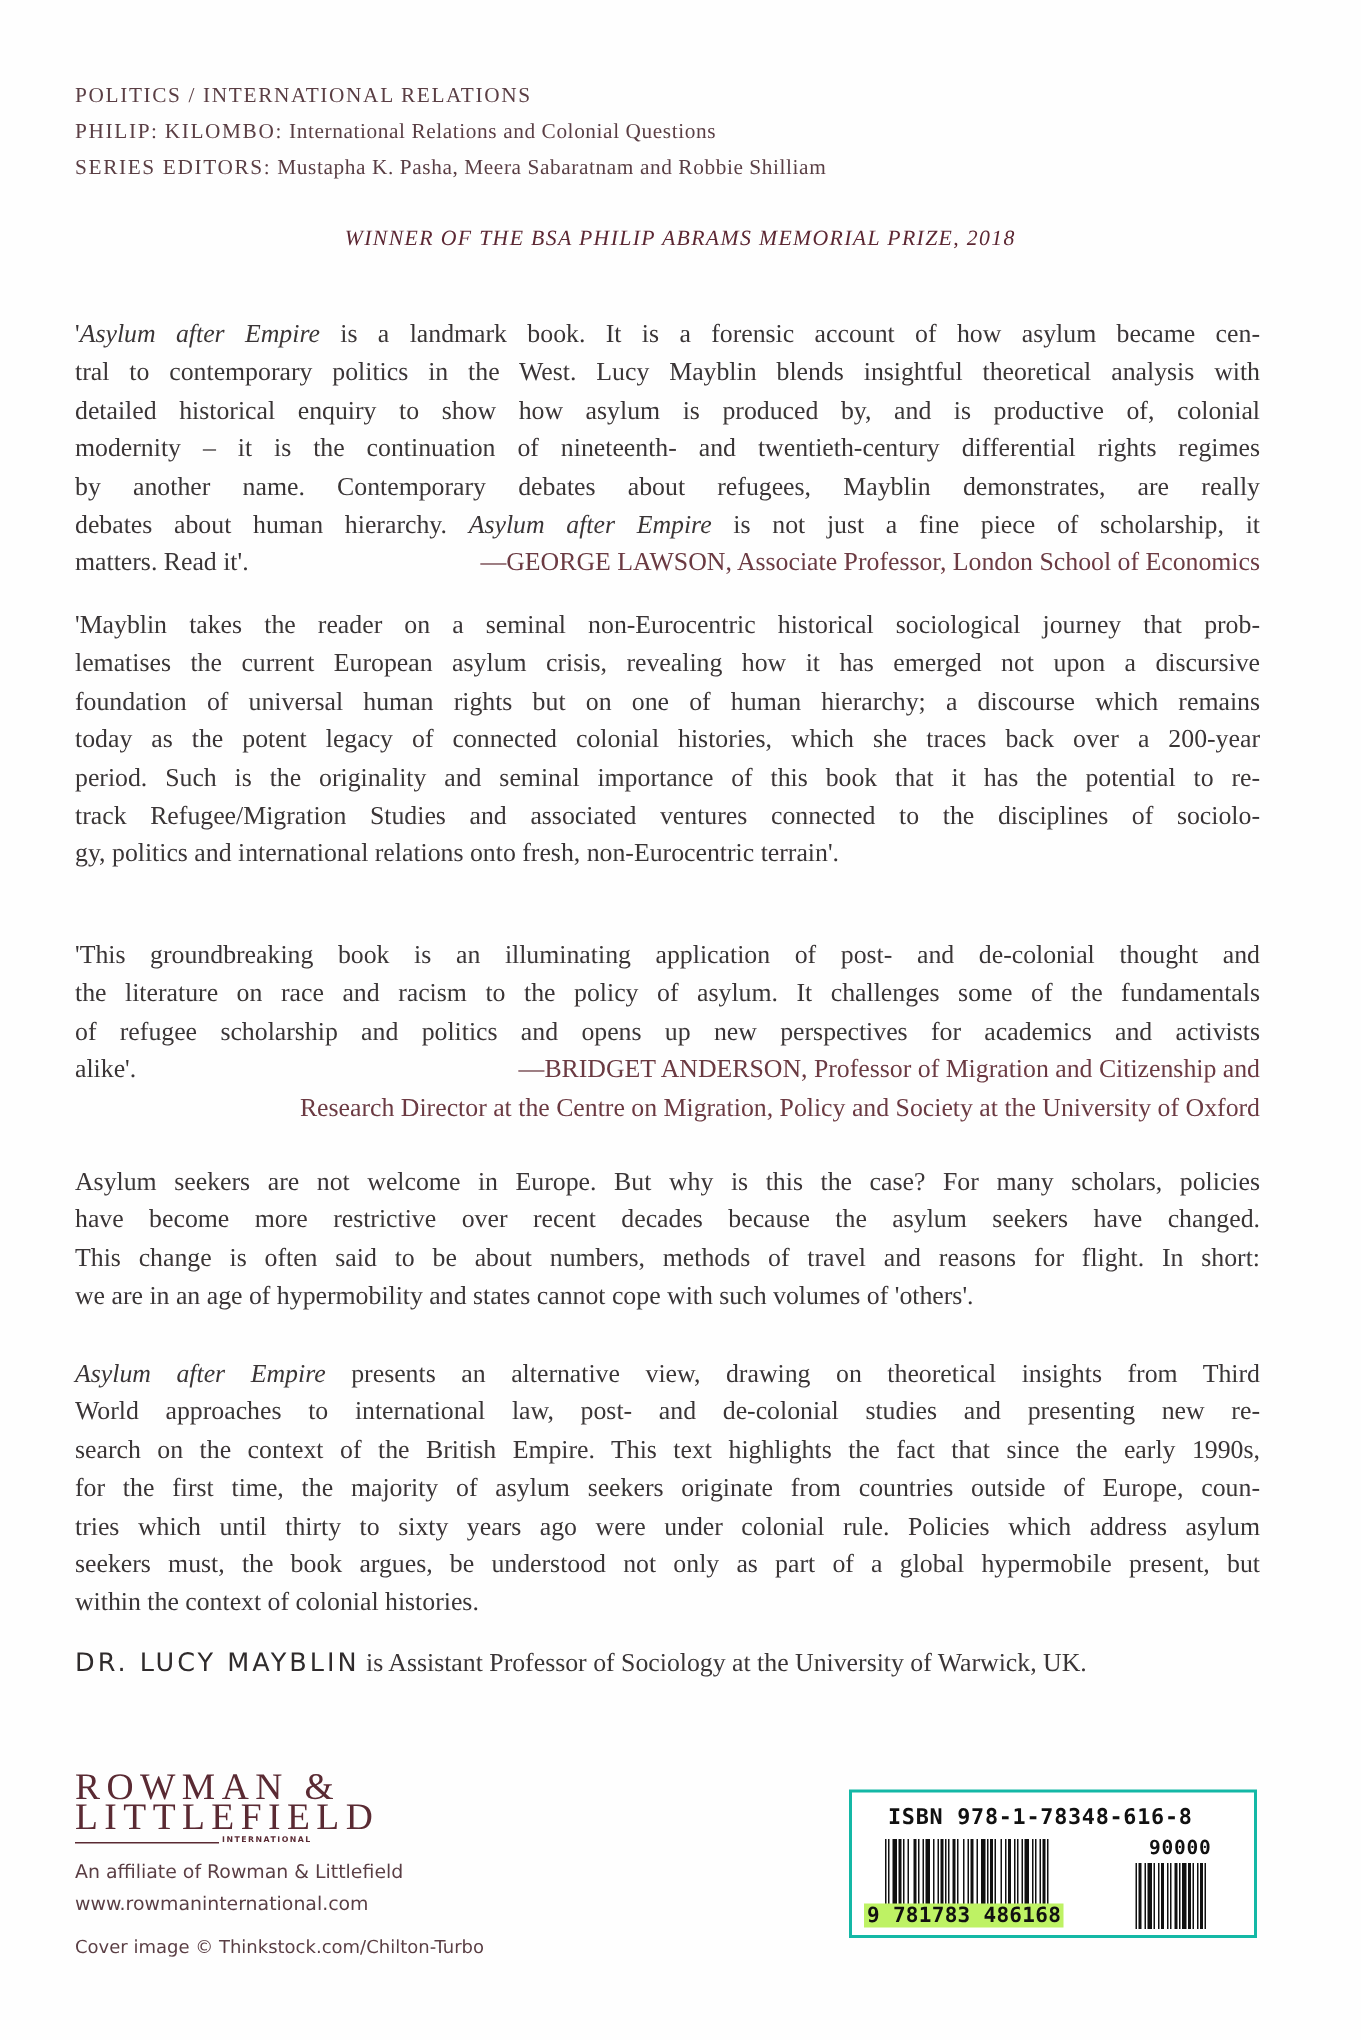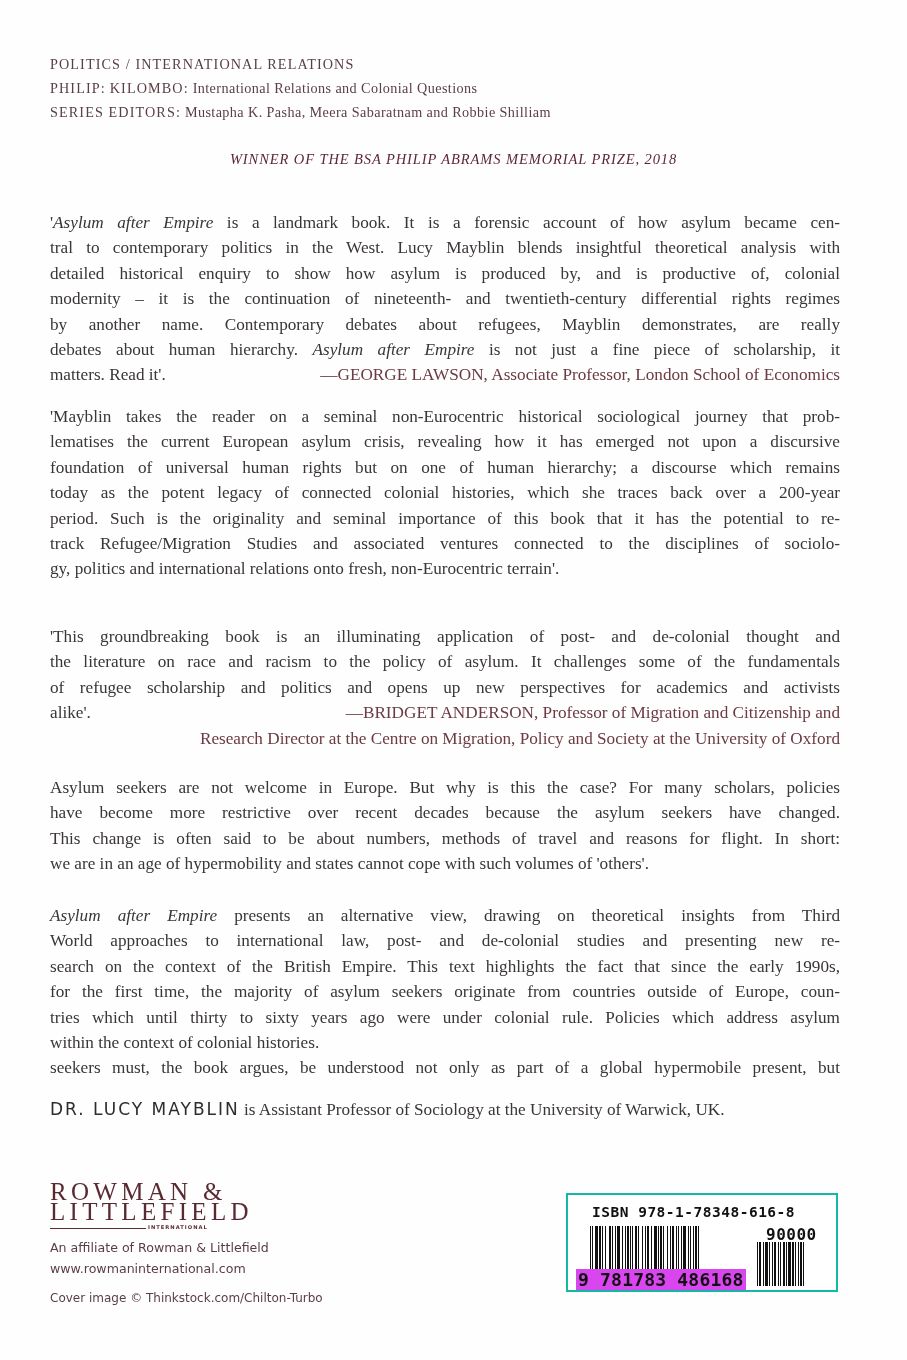--- a/index.html
+++ b/index.html
@@ -20,22 +20,22 @@
   .logo .l1, .logo .l2 { font-family: "Liberation Serif", serif; font-size: 25px; letter-spacing: 4.3px; color: #5a2a33; line-height: 20px; white-space: nowrap; }
   .logo .rule { position: relative; height: 10px; margin-top: 2px; }
   .logo .rule .bar { position: absolute; left: 0; top: 4px; width: 96px; height: 1px; background: #5a2a33; }
   .logo .rule .intl { position: absolute; left: 98px; top: 0; font-family: "DejaVu Sans", sans-serif; font-size: 5.2px; letter-spacing: 1px; font-weight: bold; color: #5a2a33; }
   .pub-line { position: absolute; left: 50px; font-family: "DejaVu Sans", sans-serif; font-size: 12.6px; color: #5a3e44; white-space: nowrap; }
   .isbn-box { position: absolute; left: 566px; top: 1193px; width: 272px; height: 99px; border: 2px solid #14b8a6; background: #ffffff; box-sizing: border-box; }
   .isbn-text { position: absolute; left: 24px; top: 9px; font-family: "DejaVu Sans Mono", monospace; font-size: 14.5px; font-weight: bold; color: #111; letter-spacing: 0.5px; white-space: nowrap; }
   .bars { position: absolute; left: 22px; top: 31px; height: 46px; }
   .bars2 { position: absolute; left: 189px; top: 47px; height: 46px; }
   .bar-el { position: absolute; top: 0; background: #111; }
-  .ean-left { position: absolute; left: 8px; top: 74px; font-family: "DejaVu Sans Mono", monospace; font-size: 18px; font-weight: bold; color: #111; letter-spacing: 0.2px; background: #d946ef; padding: 0 2px; white-space: nowrap; }
-  .addon-num { position: absolute; left: 198px; top: 30px; font-family: "DejaVu Sans Mono", monospace; font-size: 16px; font-weight: bold; color: #111; letter-spacing: 0.5px; white-space: nowrap; }
+  .ean-left { position: absolute; left: 8px; top: 74px; font-family: "DejaVu Sans Mono", monospace; font-size: 14px; font-weight: bold; color: #111; letter-spacing: 0.2px; background: #bef264; padding: 0 2px; white-space: nowrap; }
+  .addon-num { position: absolute; left: 198px; top: 30px; font-family: "DejaVu Sans Mono", monospace; font-size: 13px; font-weight: bold; color: #111; letter-spacing: 0.5px; white-space: nowrap; }
   i, .it { font-style: italic; }
 </style>
 </head>
 <body>
 
 <div class="page">
 
   <div class="header-line sans" style="top:56px;">
     <span class="cap">POLITICS / INTERNATIONAL RELATIONS</span>
   </div>
@@ -91,22 +91,22 @@
     <span class="line">This change is often said to be about numbers, methods of travel and reasons for flight. In short:</span>
     <span class="line last">we are in an age of hypermobility and states cannot cope with such volumes of 'others'.</span>
   </div>
 
   <div class="para" style="top:903px;">
     <span class="line"><i>Asylum after Empire</i><span> presents an alternative view, drawing on theoretical insights from Third</span></span>
     <span class="line">World approaches to international law, post- and de-colonial studies and presenting new re-</span>
     <span class="line">search on the context of the British Empire. This text highlights the fact that since the early 1990s,</span>
     <span class="line">for the first time, the majority of asylum seekers originate from countries outside of Europe, coun-</span>
     <span class="line">tries which until thirty to sixty years ago were under colonial rule. Policies which address asylum</span>
+    <span class="line">seekers must, the book argues, be understood not only as part of a global hypermobile present, but</span>
     <span class="line last">within the context of colonial histories.</span>
-    <span class="line">seekers must, the book argues, be understood not only as part of a global hypermobile present, but</span>
   </div>
 
   <div class="author-line">
     <span class="author-name">DR. LUCY MAYBLIN</span><span> is Assistant Professor of Sociology at the University of Warwick, UK.</span>
   </div>
 
   <div class="logo">
     <div class="l1">ROWMAN &amp;</div>
     <div class="l2">LITTLEFIELD</div>
     <div class="rule">

